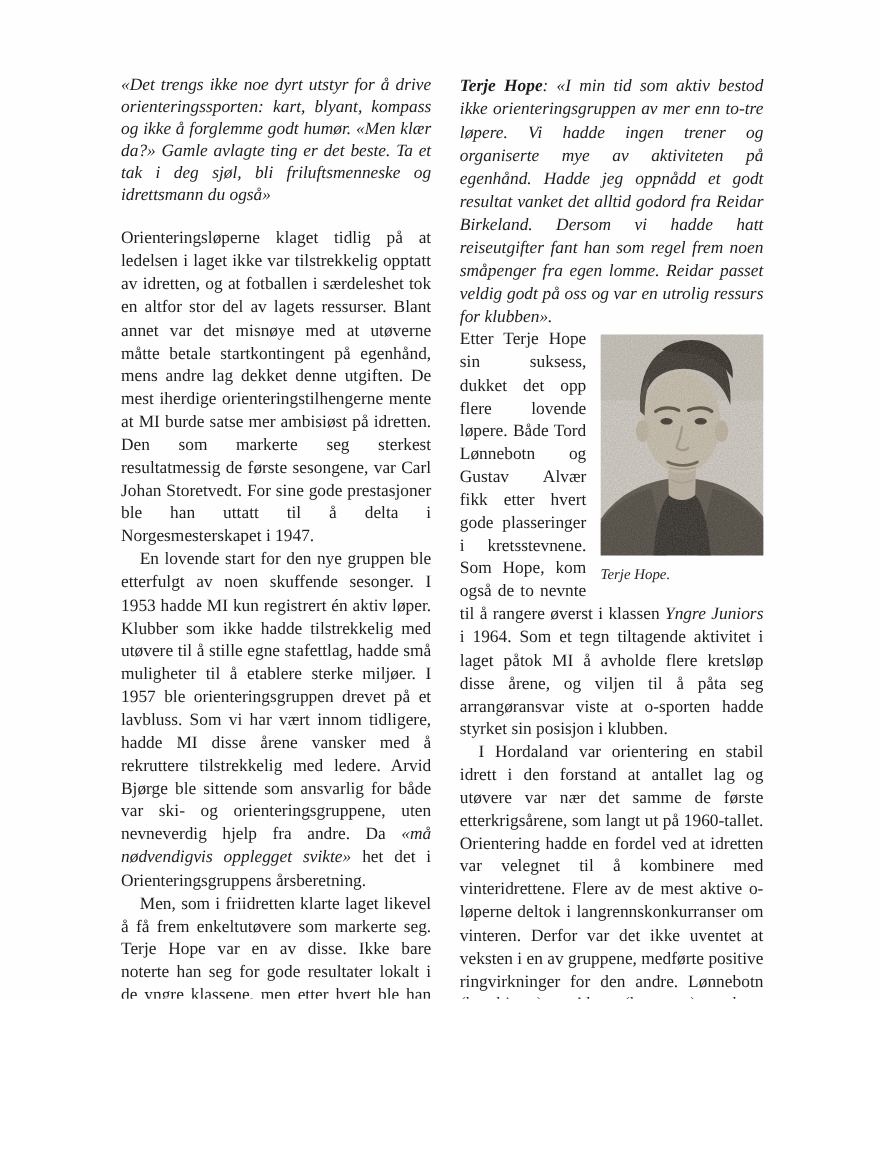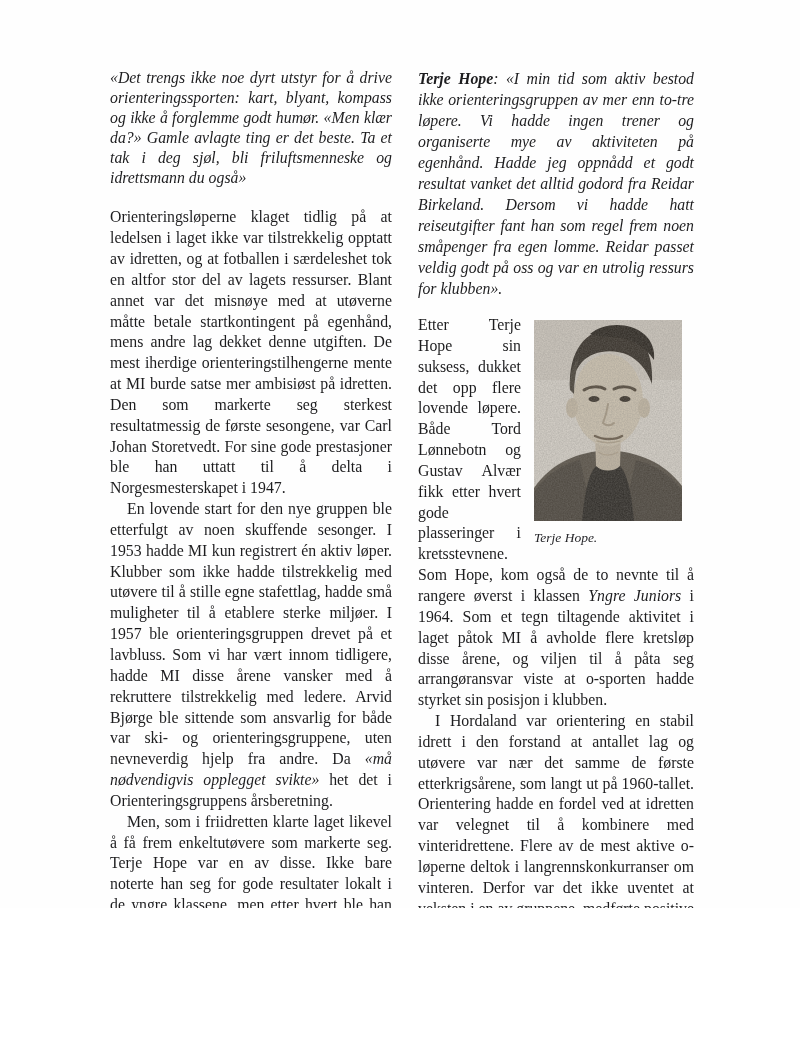--- a/index.html
+++ b/index.html
@@ -30,29 +30,28 @@
     line-height:1.32;
   }
   .intro-quote {
     font-style:italic;
     line-height:1.27;
     margin-bottom:19px;
   }
   .hope-quote {
     font-style:italic;
     line-height:1.33;
-    margin-bottom:16px;
   }
   .hope-quote .lead { font-weight:bold; }
   .indent { text-indent:17px; }
   .italic { font-style:italic; }
   figure.photo {
     float:right;
     width:148px;
-    margin:5px 12px 4px 13px;
+    margin:5px 0 4px 13px;
     padding:0;
   }
   figure.photo svg { display:block; width:148px; height:201px; }
   figcaption {
     font-style:italic;
     font-size:13.5px;
     margin-top:9px;
     color:#26262a;
   }
   .footer {

